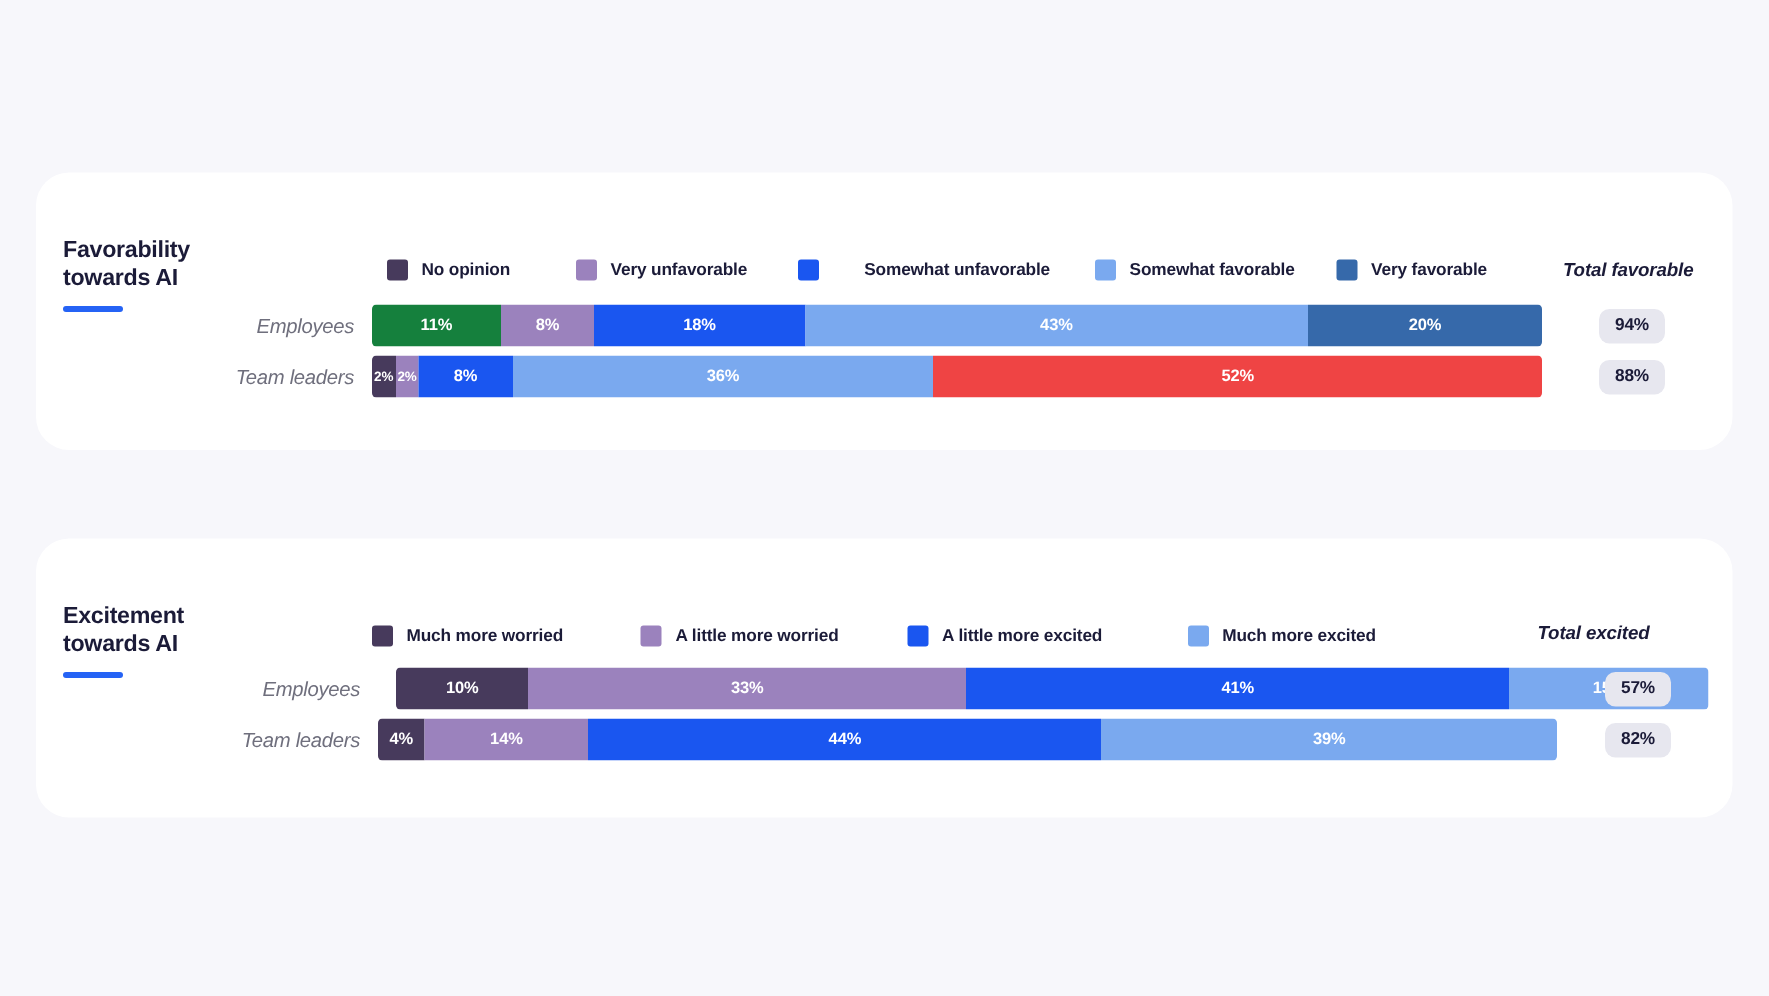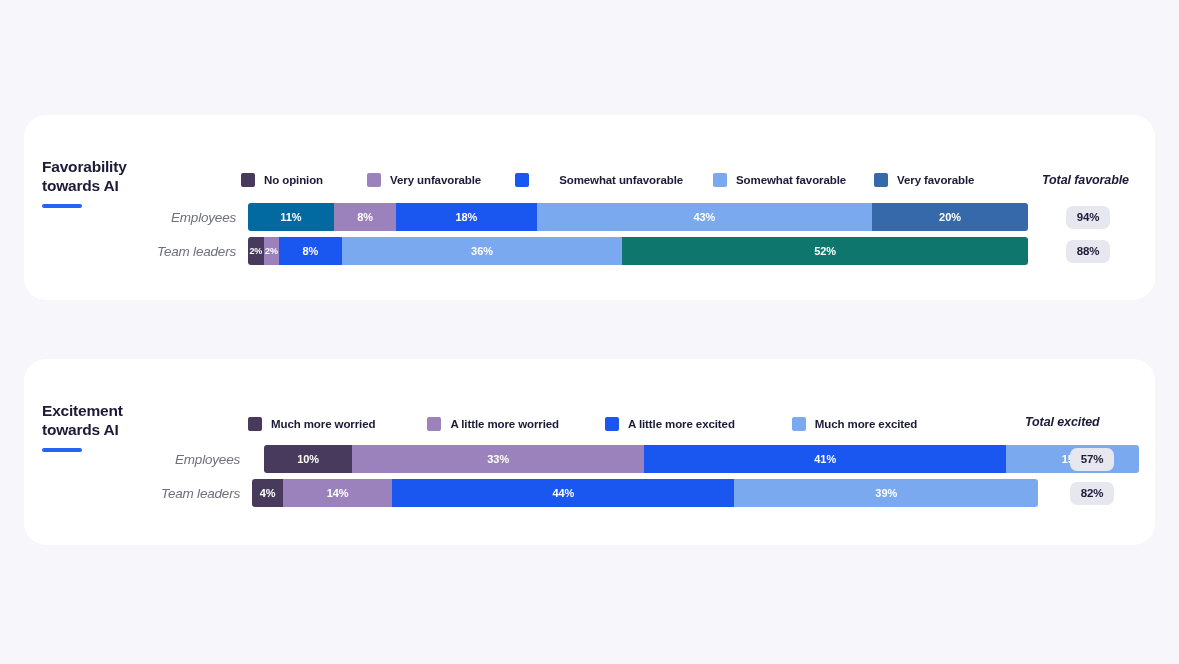--- a/index.html
+++ b/index.html
@@ -142,21 +142,21 @@
 <section class="card" id="card-favorability">
 
   <div class="title-block" style="top:42px;">
     <div class="chart-title">
       <div>Favorability</div>
       <div>towards AI</div>
     </div>
     <div class="title-rule"></div>
   </div>
 
-  <div class="legend" id="legend-favorability" style="top:58px; left:217px;">
+  <div class="legend" id="legend-favorability" style="top:58px; left:234px;">
       <div class="legend-item">
         <span class="legend-swatch" style="background: rgb(71, 58, 92);"></span>
         <span class="legend-label">No opinion</span>
       </div>
       <div class="legend-item" style="margin-left: 44px;">
         <span class="legend-swatch" style="background: rgb(155, 130, 189);"></span>
         <span class="legend-label">Very unfavorable</span>
       </div>
       <div class="legend-item" style="margin-left: 34px; gap: 21px;">
         <span class="legend-swatch" style="background: rgb(26, 86, 240);"></span>
@@ -171,21 +171,21 @@
         <span class="legend-label">Very favorable</span>
       </div>
     </div>
 
   <div class="total-header" style="top:58px; left:1018px;">Total favorable</div>
 
   <div id="rows-favorability">
       <div class="row" style="top: 88px; left: 0px; width: 100%;">
         <div class="row-label" style="position: absolute; left: 0px; width: 212px;">Employees</div>
         <div class="bar" style="position: absolute; left: 224px; width: 780px;">
-          <div class="seg" style="background: #0369a1; width: 11%; border-top-left-radius: 3px; border-bottom-left-radius: 3px;">
+          <div class="seg" style="background: #15803d; width: 11%; border-top-left-radius: 3px; border-bottom-left-radius: 3px;">
             <span class="seg-label">11%</span>
           </div>
           <div class="seg" style="background: rgb(155, 130, 189); width: 8%;">
             <span class="seg-label">8%</span>
           </div>
           <div class="seg" style="background: rgb(26, 86, 240); width: 18%;">
             <span class="seg-label">18%</span>
           </div>
           <div class="seg" style="background: rgb(122, 169, 239); width: 43%;">
             <span class="seg-label">43%</span>
@@ -206,21 +206,21 @@
           </div>
           <div class="seg" style="background: rgb(155, 130, 189); width: 2%;">
             <span class="seg-label tiny">2%</span>
           </div>
           <div class="seg" style="background: rgb(26, 86, 240); width: 8%;">
             <span class="seg-label">8%</span>
           </div>
           <div class="seg" style="background: rgb(122, 169, 239); width: 36%;">
             <span class="seg-label">36%</span>
           </div>
-          <div class="seg" style="background: #0f766e; width: 52%; border-top-right-radius: 3px; border-bottom-right-radius: 3px;">
+          <div class="seg" style="background: #ef4444; width: 52%; border-top-right-radius: 3px; border-bottom-right-radius: 3px;">
             <span class="seg-label">52%</span>
           </div>
         </div>
         <div class="total-badge" style="position: absolute; left: 1042px;">
           <span>88%</span>
         </div>
       </div>
     </div>
 </section>
 

